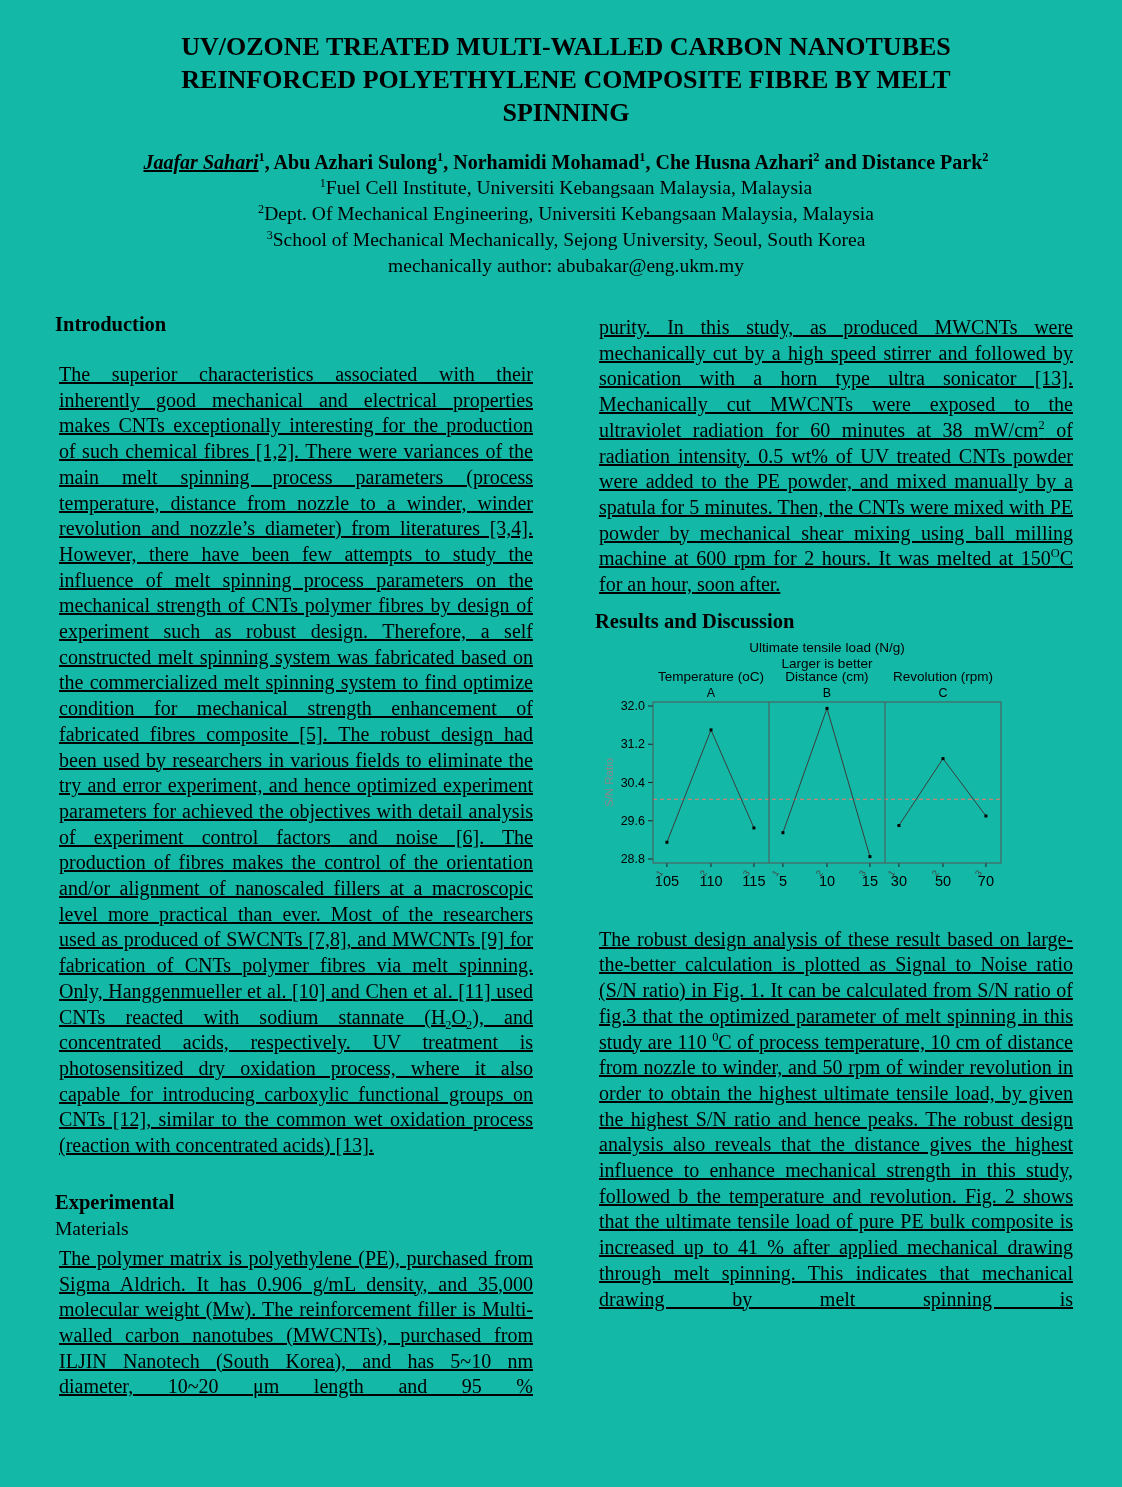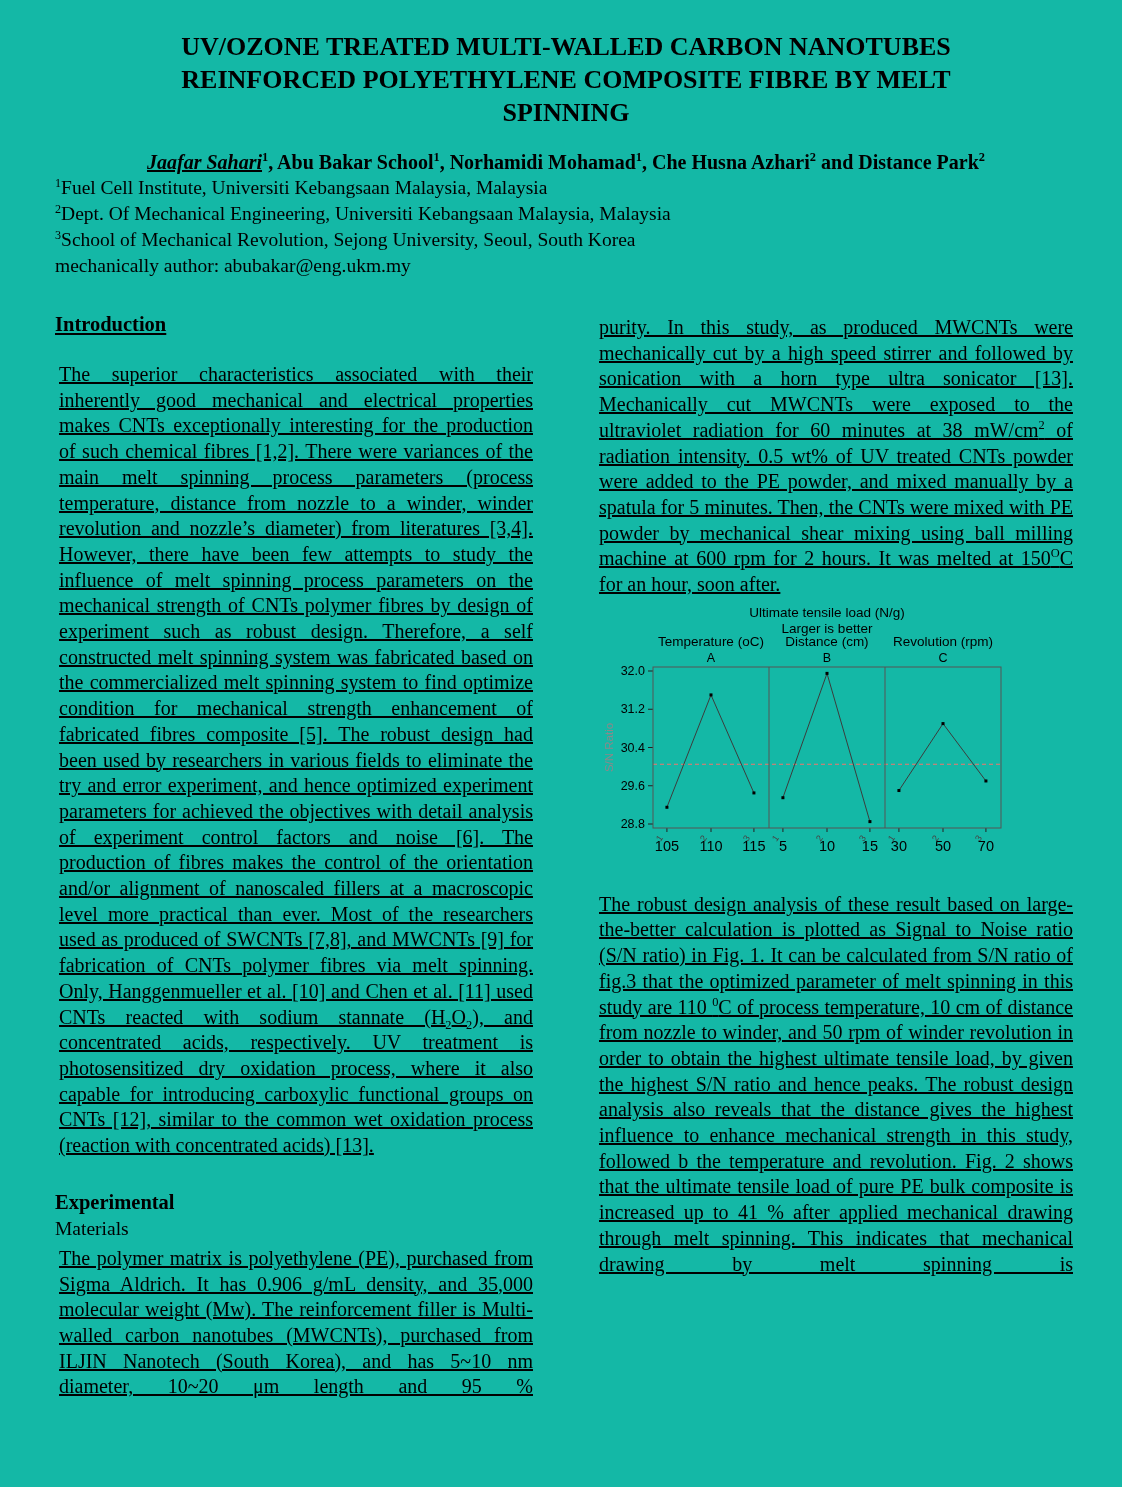--- a/index.html
+++ b/index.html
@@ -11,26 +11,26 @@
   }
   
   .title{
     font-size:26px;font-weight:bold;text-align:center;line-height:33px;
     margin:0 auto;max-width:870px;
   }
   .authors{
     font-size:20px;font-weight:bold;text-align:center;line-height:26px;
     margin:20px auto 0 auto;max-width:870px;
   }
-  .affil{font-size:19.5px;line-height:26px;margin:0;}
+  .affil{font-size:19.5px;text-align:center;line-height:26px;margin:0;}
   
   .columns{display:flex;gap:58px;margin-top:32px;align-items:flex-start;}
   .col{width:482px;}
   h2{font-size:20.5px;line-height:27px;font-weight:bold;margin:0;}
-  .h-intro{margin-bottom:24px;text-decoration:underline;}
+  .h-intro{margin-bottom:24px;}
   .h-exp{margin-top:30px;}
   .h-results{margin-top:10px;margin-bottom:2px;}
   .plainline{font-size:19.5px;line-height:26px;margin:0;}
   .body{
     font-size:20px;line-height:25.7px;text-align:justify;margin:4px;text-decoration:underline;
   }
   .cont{text-align-last:justify;}
   .body sup,.affil sup,.authors sup{font-size:0.62em;line-height:0;}
   .body sub{font-size:0.62em;line-height:0;}
   .caption{font-size:19.5px;line-height:25.7px;text-align:justify;margin:26px 0 0 0;}
@@ -51,39 +51,40 @@
   .fdiv{stroke:#545454;stroke-width:1;}
   .tick{stroke:#222;stroke-width:1;}
 </style>
 </head>
 <body>
 
 <div class="page">
 
   <header>
     <h1 class="title">UV/OZONE TREATED MULTI-WALLED CARBON NANOTUBES REINFORCED POLYETHYLENE COMPOSITE FIBRE BY MELT SPINNING</h1>
-    <p class="authors"><span style="text-decoration: underline; font-style: italic;">Jaafar Sahari</span><sup>1</sup><span>, Abu Bakar School</span><sup>1</sup><span>, Norhamidi Mohamad</span><sup>1</sup><span>, Che Husna Azhari</span><sup>2</sup><span> and Distance Park</span><sup>2</sup></p>
+    <p class="authors"><span style="text-decoration: underline; font-style: italic;">Jaafar Sahari</span><sup>1</sup><span>, Abu Azhari Sulong</span><sup>1</sup><span>, Norhamidi Mohamad</span><sup>1</sup><span>, Che Husna Azhari</span><sup>2</sup><span> and Distance Park</span><sup>2</sup></p>
     <p class="affil"><sup>1</sup><span>Fuel Cell Institute, Universiti Kebangsaan Malaysia, Malaysia</span></p>
     <p class="affil"><sup>2</sup><span>Dept. Of Mechanical Engineering, Universiti Kebangsaan Malaysia, Malaysia</span></p>
-    <p class="affil"><sup>3</sup><span>School of Mechanical Revolution, Sejong University, Seoul, South Korea</span></p>
+    <p class="affil"><sup>3</sup><span>School of Mechanical Mechanically, Sejong University, Seoul, South Korea</span></p>
     <p class="affil">mechanically author: abubakar@eng.ukm.my</p>
   </header>
 
   <div class="columns">
 
     <div class="col">
       <h2 class="h-intro">Introduction</h2>
       <p class="body"><span>The superior characteristics associated with their inherently good mechanical and electrical properties makes CNTs exceptionally interesting for the production of such chemical fibres [1,2]. There were variances of the main melt spinning process parameters (process temperature, distance from nozzle to a winder, winder revolution and nozzle’s diameter) from literatures [3,4]. However, there have been few attempts to study the influence of melt spinning process parameters on the mechanical strength of CNTs polymer fibres by design of experiment such as robust design. Therefore, a self constructed melt spinning system was fabricated based on the commercialized melt spinning system to find optimize condition for mechanical strength enhancement of fabricated fibres composite [5]. The robust design had been used by researchers in various fields to eliminate the try and error experiment, and hence optimized experiment parameters for achieved the objectives with detail analysis of experiment control factors and noise [6]. The production of fibres makes the control of the orientation and/or alignment of nanoscaled fillers at a macroscopic level more practical than ever. Most of the researchers used as produced of SWCNTs [7,8], and MWCNTs [9] for fabrication of CNTs polymer fibres via melt spinning. Only, Hanggenmueller et al. [10] and Chen et al. [11] used CNTs reacted with sodium stannate (H</span><sub>2</sub><span>O</span><sub>2</sub><span>), and concentrated acids, respectively. UV treatment is photosensitized dry oxidation process, where it also capable for introducing carboxylic functional groups on CNTs [12], similar to the common wet oxidation process (reaction with concentrated acids) [13].</span></p>
       <h2 class="h-exp">Experimental</h2>
       <p class="plainline">Materials</p>
       <p class="body cont"><span>The polymer matrix is polyethylene (PE), purchased from Sigma Aldrich. It has 0.906 g/mL density, and 35,000 molecular weight (Mw). The reinforcement filler is Multi-walled carbon nanotubes (MWCNTs), purchased from ILJIN Nanotech (South Korea), and has 5~10 nm diameter, 10~20 μm length and 95 %</span></p>
     </div>
 
     <div class="col">
       <p class="body"><span>purity. In this study, as produced MWCNTs were mechanically cut by a high speed stirrer and followed by sonication with a horn type ultra sonicator [13]. Mechanically cut MWCNTs were exposed to the ultraviolet radiation for 60 minutes at 38 mW/cm</span><sup>2</sup><span> of radiation intensity. 0.5 wt% of UV treated CNTs powder were added to the PE powder, and mixed manually by a spatula for 5 minutes. Then, the CNTs were mixed with PE powder by mechanical shear mixing using ball milling machine at 600 rpm for 2 hours. It was melted at 150</span><sup>O</sup><span>C for an hour, soon after.</span></p>
+      <h2 class="h-results">Results and Discussion</h2>
       <figure>
         <svg id="chart-svg" width="470" height="258" viewBox="0 0 470 258">
             <text x="226" y="15" class="ct">Ultimate tensile load (N/g)</text>
             <text x="226" y="31" class="ct">Larger is better</text>
             <line x1="52" x2="400" y1="162.234375" y2="162.234375" class="mean" style="stroke:#f4736c"></line>
             <text x="110" y="44" class="pt">Temperature (oC)</text>
             <text x="110" y="60" class="pl">A</text>
             <polyline points="65.92,205.2656250000001 110,92.90625 152.92000000000002,190.92187500000006" class="series"></polyline>
             <rect x="64.42" y="203.7656250000001" width="3" height="3" class="marker"></rect>
             <line x1="65.92" x2="65.92" y1="226" y2="230" class="tick"></line>

